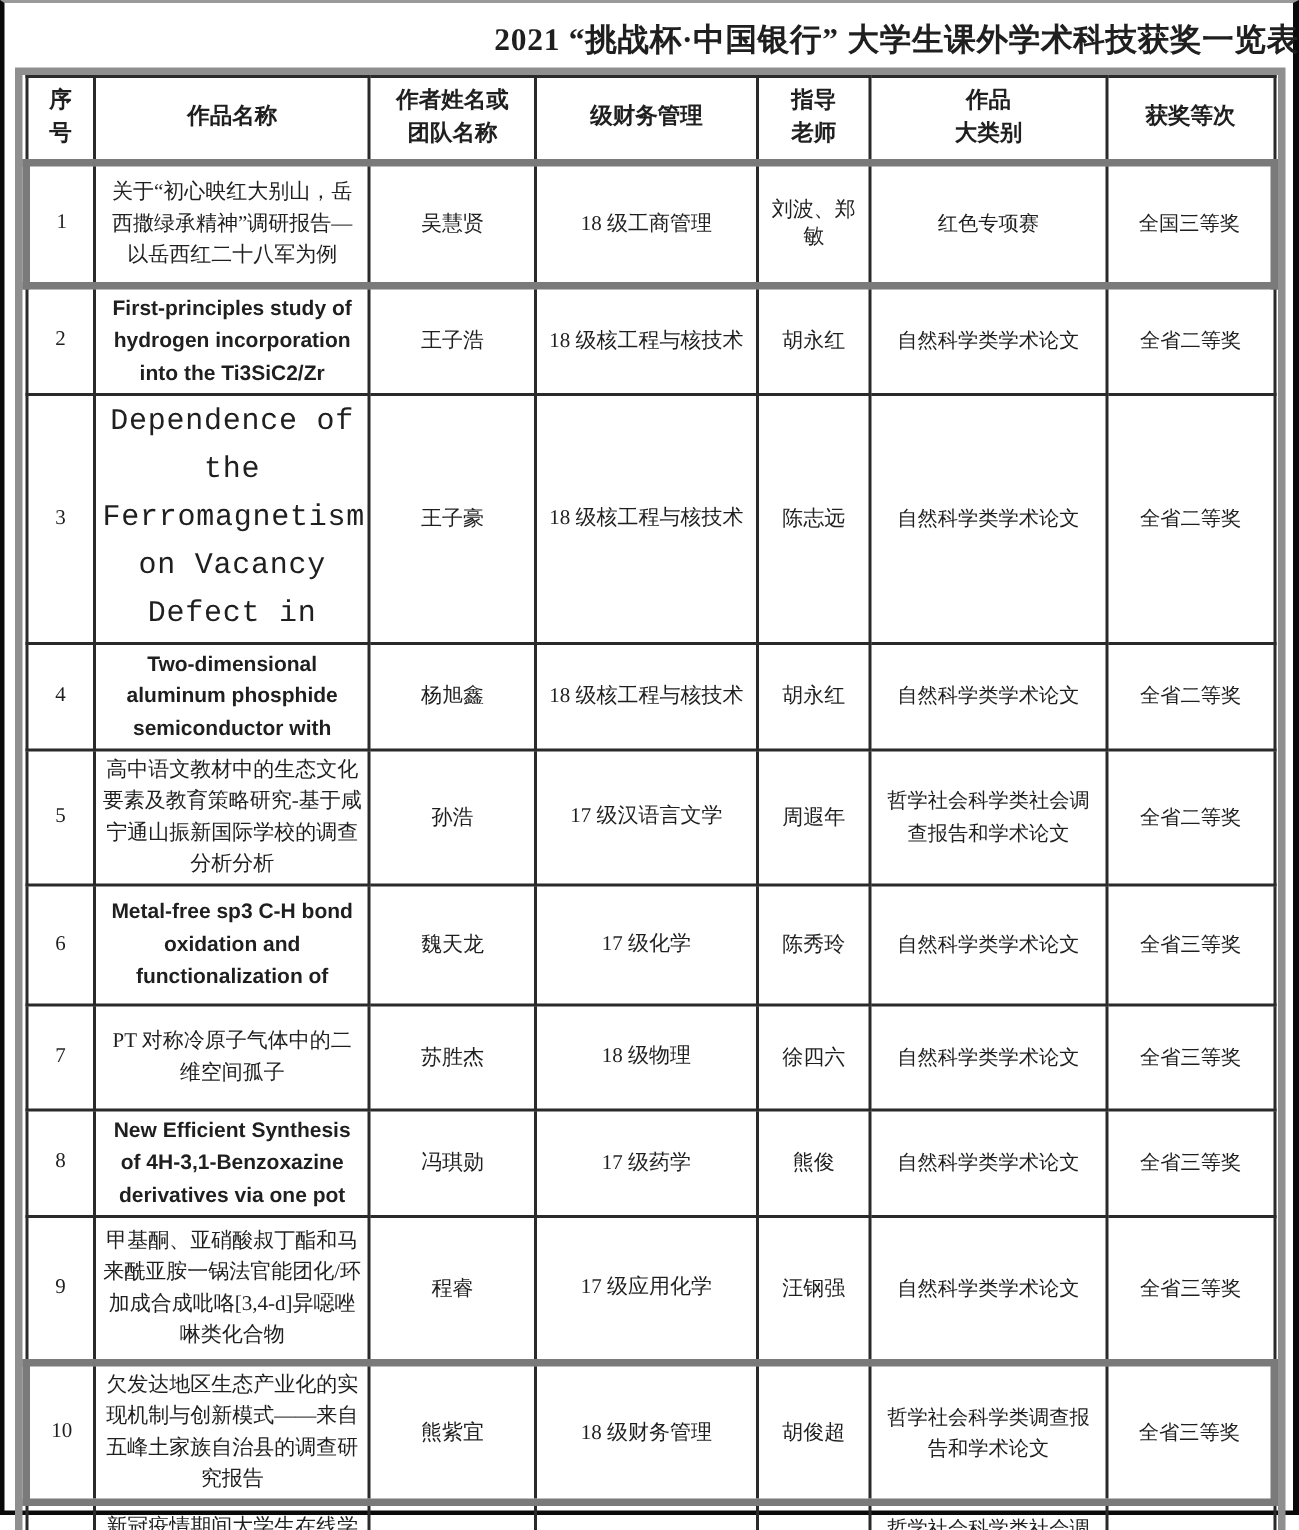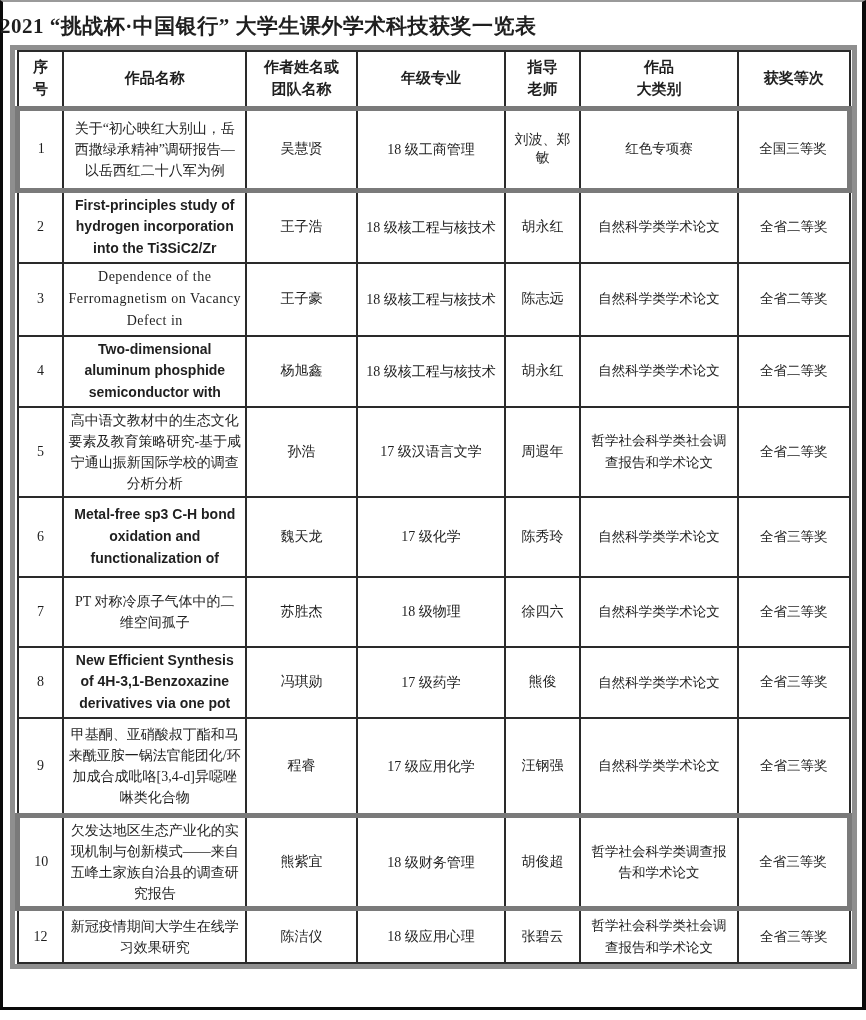--- a/index.html
+++ b/index.html
@@ -8,21 +8,21 @@
     font-family:"Liberation Serif","DejaVu Serif",serif;color:#1f1f1f;
     overflow:hidden;
   }
   .sheet{
     position:absolute;left:0;top:0;right:0;bottom:10px;
     border-left:3px solid #0a0a0a;border-right:4px solid #0a0a0a;
     border-bottom:3px solid #0a0a0a;border-top:2px solid #9a9a9a;
     box-sizing:border-box;
   }
   .doc-title{
-    position:absolute;left:0;right:0;top:12px;text-align:left;
+    position:absolute;left:0;right:0;top:12px;text-align:right;
     font-size:21px;font-weight:bold;letter-spacing:0.5px;
     font-family:"Liberation Serif","DejaVu Serif",serif;
   }
   .table-wrap{
     position:absolute;left:10px;right:9px;top:45px;
     border:5px solid #8f8f8f;
   }
   table.awards{
     width:100%;border-collapse:collapse;table-layout:fixed;
     border:2px solid #242424;
@@ -38,22 +38,22 @@
     height:57px;
   }
   tbody.highlight{border:5px solid #7a7a7a;}
   td.no{font-size:14px;}
   td.title{font-size:14px;line-height:1.5;}
   td.title.en-sans{
     font-family:"Liberation Sans","DejaVu Sans",sans-serif;
     font-weight:600;font-size:14px;line-height:1.55;
   }
   td.title.en-mono{
-    font-family:Liberation Serif, serif;
-    font-weight:500;font-size:14px;line-height:1.6;letter-spacing:0.5px;
+    font-family:Liberation Mono, monospace;
+    font-weight:500;font-size:20px;line-height:1.6;letter-spacing:0.5px;
   }
   td.author{font-size:14px;}
   td.grade{font-size:14px;line-height:1.5;margin-left:24px;}
   td.teacher{font-size:14px;}
   td.category{font-size:13.5px;line-height:1.6;}
   td.award{font-size:13.5px;white-space:nowrap;font-family:Liberation Serif, serif;}
   tr.r1{height:82px;}  tr.r2{height:66px;}  tr.r3{height:70px;}
   tr.r4{height:70px;}  tr.r5{height:85px;}  tr.r6{height:80px;}
   tr.r7{height:70px;}  tr.r8{height:71px;}  tr.r9{height:98px;}
   tr.r10{height:90px;} tr.r11{height:53px;} tr.r12{height:54px;}
@@ -77,21 +77,21 @@
           <col style="width:19%">
         <col style="width:13.4%">
       </colgroup>
       <thead>
         <tr>
           <th>序
 号</th>
           <th>作品名称</th>
           <th>作者姓名或
 团队名称</th>
-          <th>年级专业</th>
+          <th>级财务管理</th>
           <th>指导
 老师</th>
           <th>作品
 大类别</th>
           <th>获奖等次</th>
         </tr>
       </thead>
 
       <tbody class="highlight">
         <tr class="r1">

